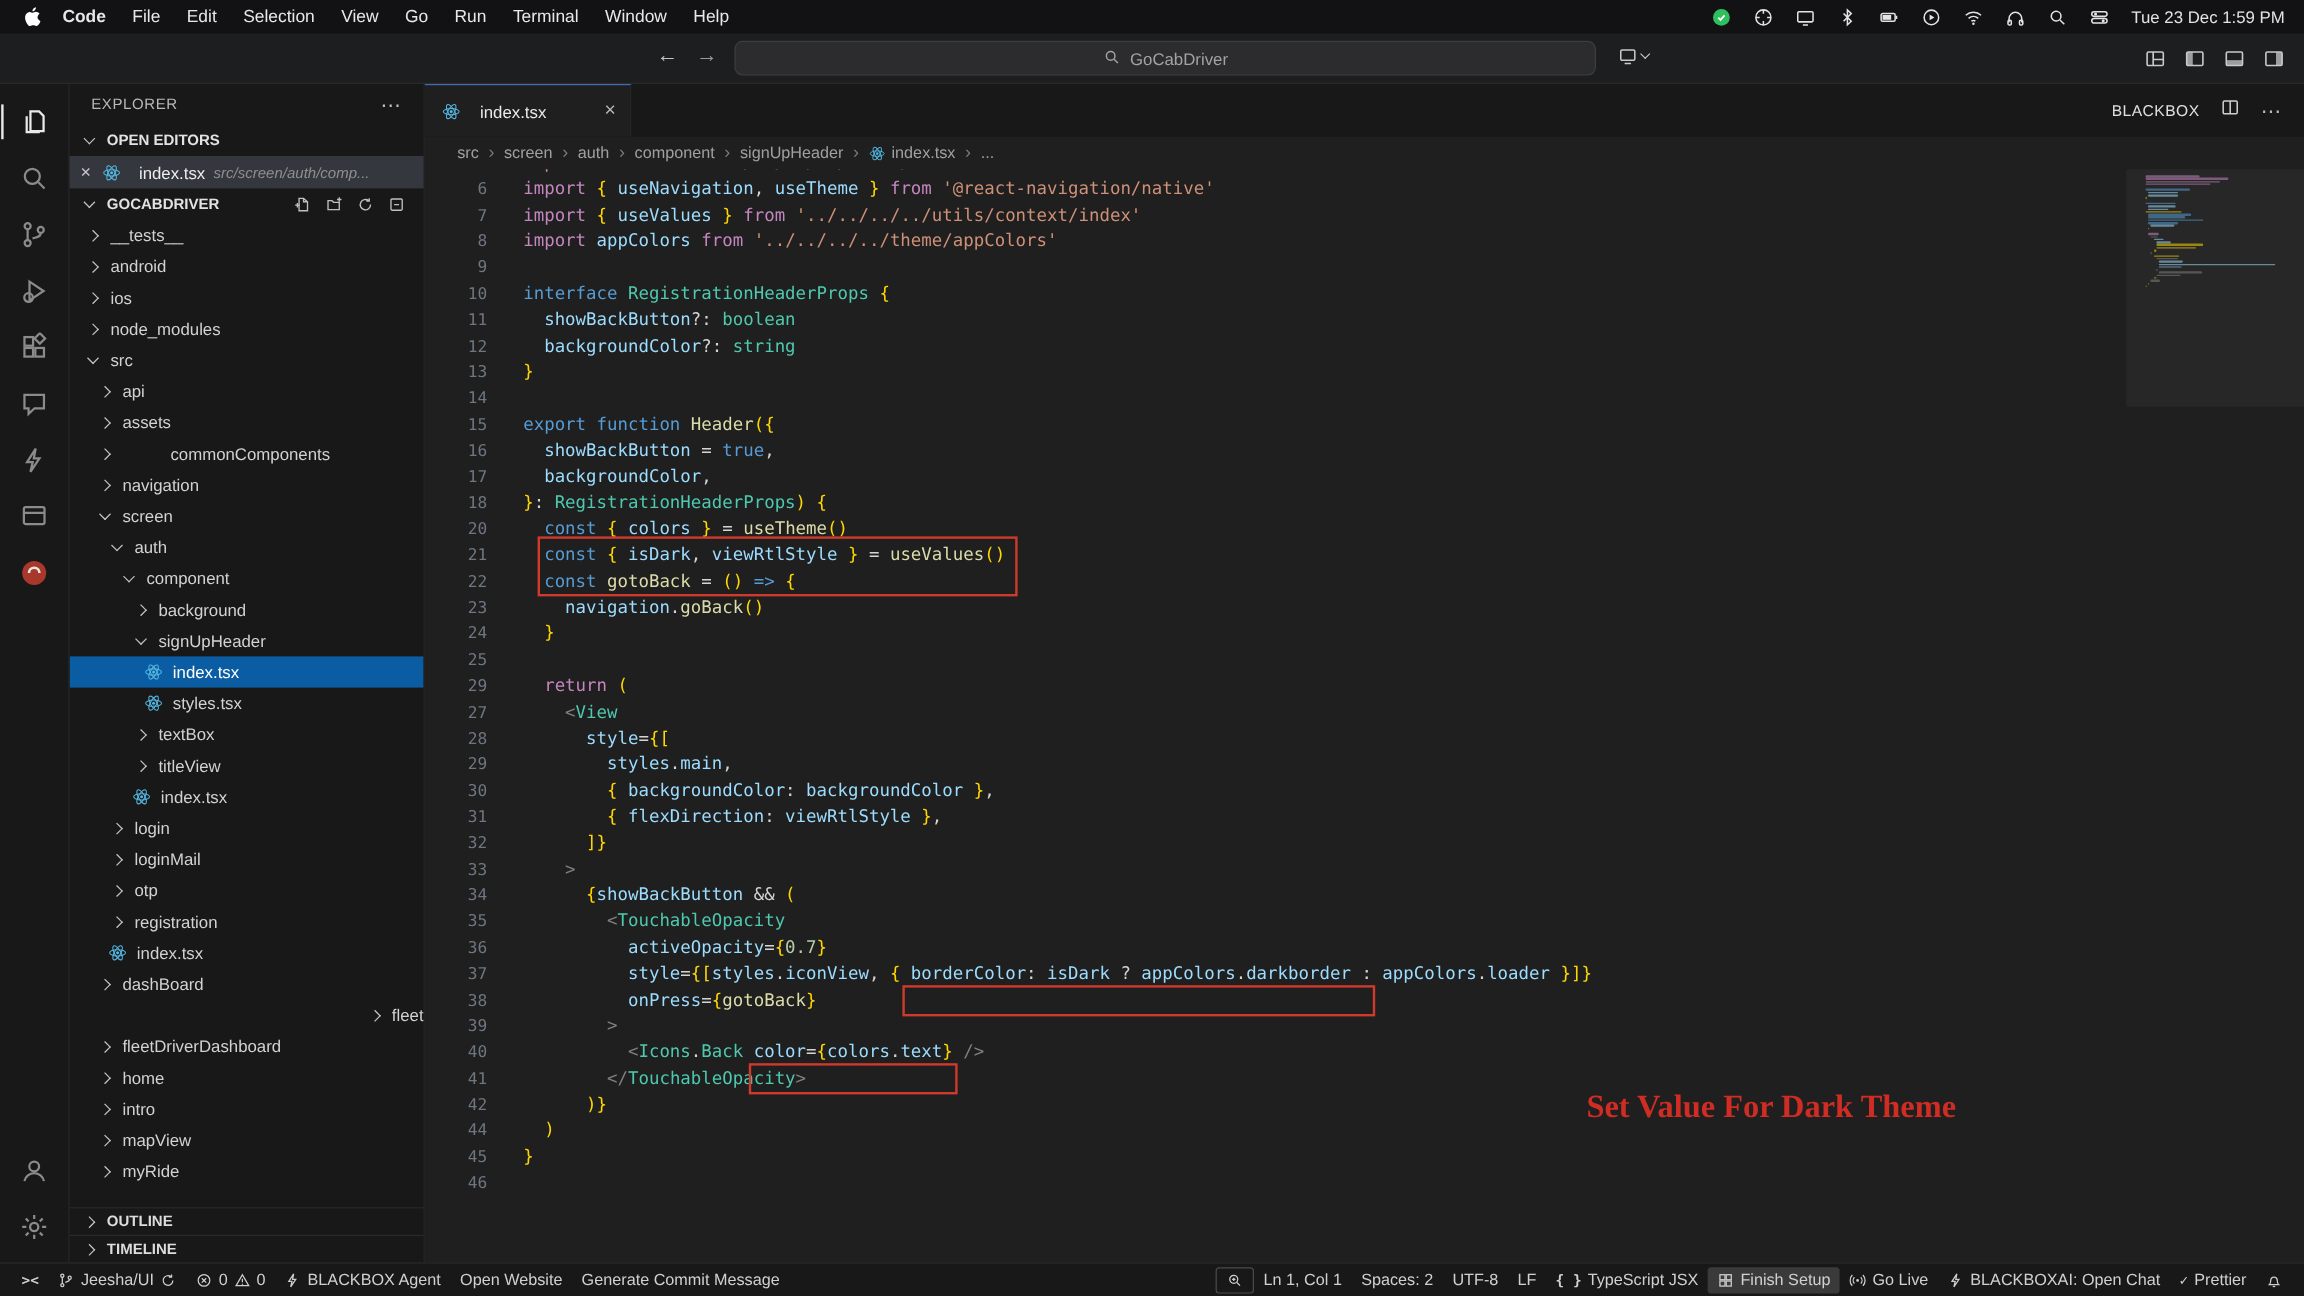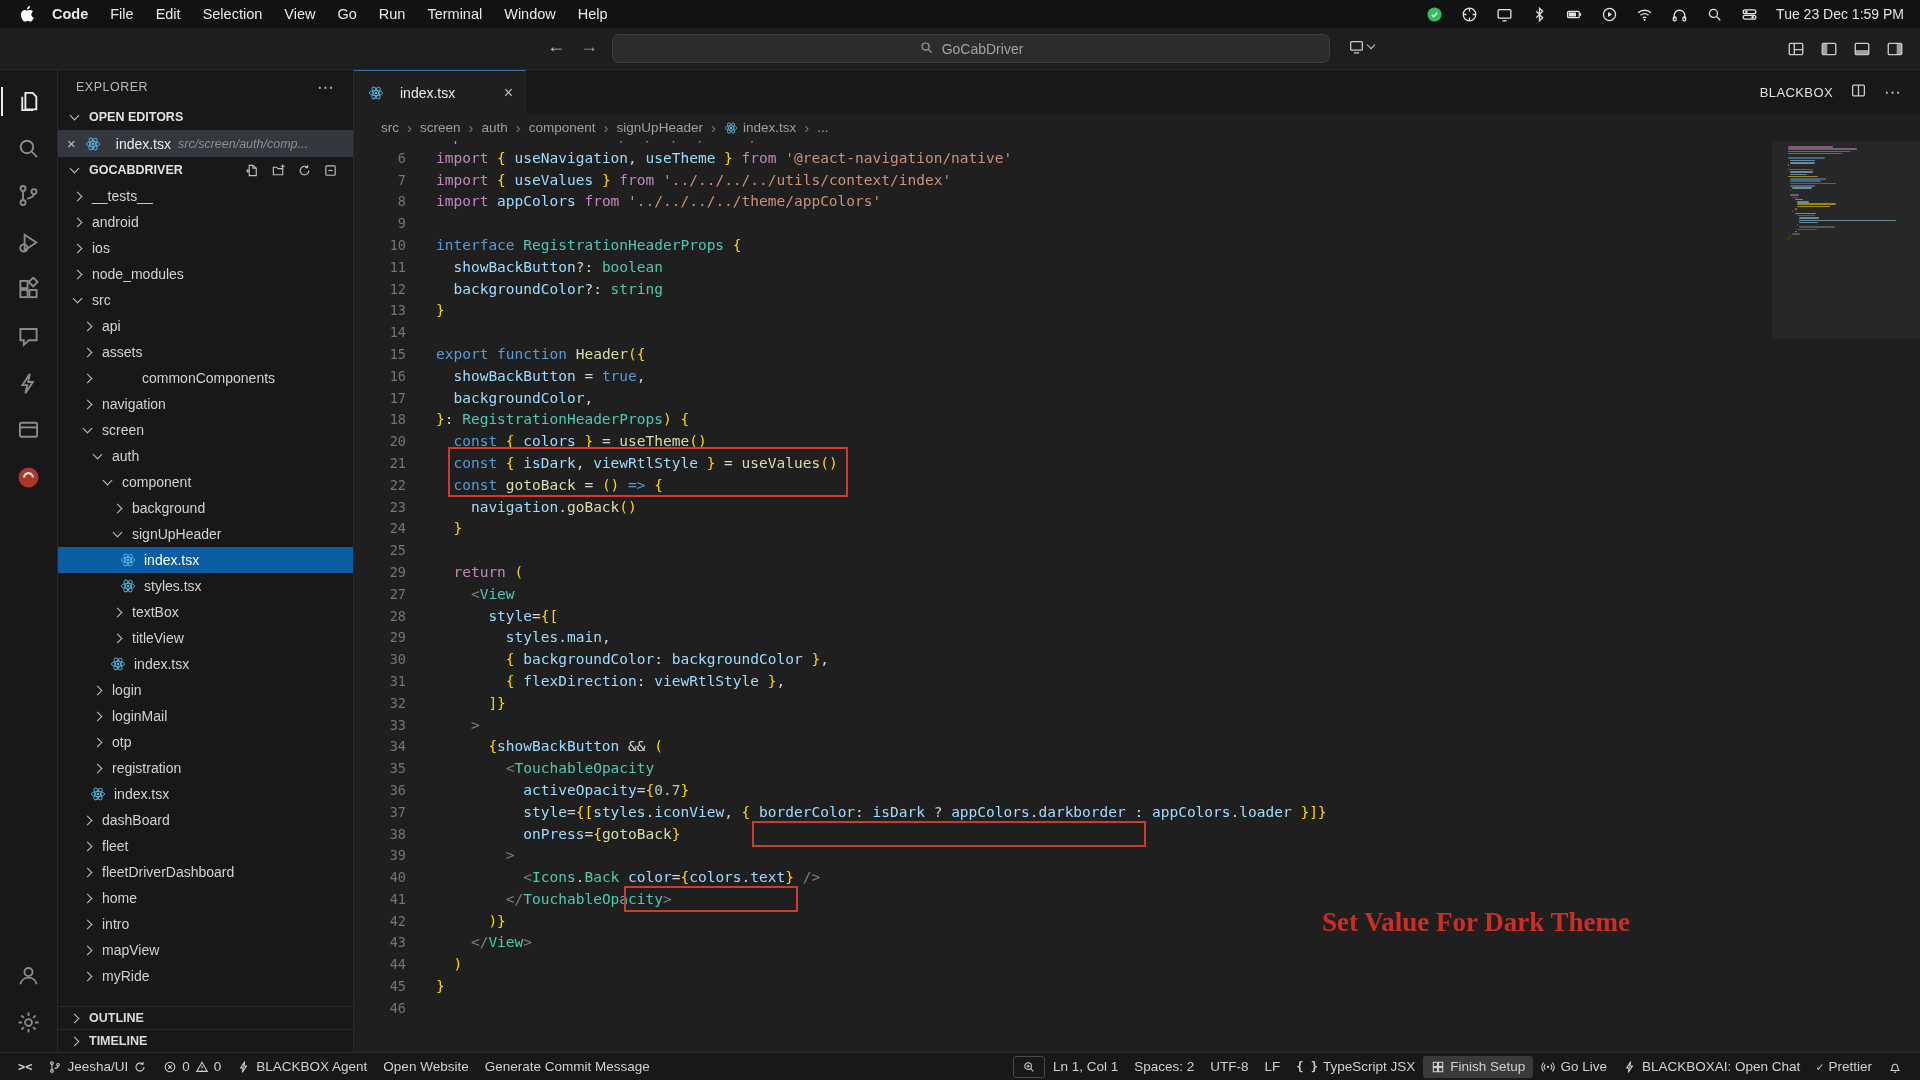--- a/index.html
+++ b/index.html
@@ -491,21 +491,21 @@
                   <ellipse cx="8" cy="8" rx="6.6" ry="2.6" transform="rotate(120 8 8)"></ellipse>
                 </g>
               </svg>
             </span>
             <span class="tree-label">index.tsx</span>
           </div>
           <div class="tree-row" style="padding-left: 20px;">
             <span class="twisty"></span>
             <span class="tree-label">dashBoard</span>
           </div>
-          <div class="tree-row" style="padding-left: 20px;">
+          <div class="tree-row" style="padding-left: 20px; justify-content: flex-end;">
             <span class="twisty"></span>
             <span class="tree-label">fleet</span>
           </div>
           <div class="tree-row" style="padding-left: 20px;">
             <span class="twisty"></span>
             <span class="tree-label">fleetDriverDashboard</span>
           </div>
           <div class="tree-row" style="padding-left: 20px;">
             <span class="twisty"></span>
             <span class="tree-label">home</span>
@@ -633,21 +633,20 @@
             <div class="code-line"><span class="gutter">33</span><span class="code-text"><span style="color: rgb(128, 128, 128);">    &gt;</span></span></div>
             <div class="code-line"><span class="gutter">34</span><span class="code-text"><span style="color: rgb(255, 215, 0);">      {</span><span style="color: rgb(156, 220, 254);">showBackButton</span><span style="color: rgb(212, 212, 212);"> &amp;&amp;</span><span style="color: rgb(255, 215, 0);"> (</span></span></div>
             <div class="code-line"><span class="gutter">35</span><span class="code-text"><span style="color: rgb(128, 128, 128);">        &lt;</span><span style="color: rgb(78, 201, 176);">TouchableOpacity</span></span></div>
             <div class="code-line"><span class="gutter">36</span><span class="code-text"><span style="color: rgb(156, 220, 254);">          activeOpacity</span><span style="color: rgb(212, 212, 212);">=</span><span style="color: rgb(255, 215, 0);">{</span><span style="color: rgb(181, 206, 168);">0.7</span><span style="color: rgb(255, 215, 0);">}</span></span></div>
             <div class="code-line"><span class="gutter">37</span><span class="code-text"><span style="color: rgb(156, 220, 254);">          style</span><span style="color: rgb(212, 212, 212);">=</span><span style="color: rgb(255, 215, 0);">{[</span><span style="color: rgb(156, 220, 254);">styles</span><span style="color: rgb(212, 212, 212);">.</span><span style="color: rgb(156, 220, 254);">iconView</span><span style="color: rgb(212, 212, 212);">,</span><span style="color: rgb(255, 215, 0);"> {</span><span style="color: rgb(156, 220, 254);"> borderColor</span><span style="color: rgb(212, 212, 212);">:</span><span style="color: rgb(156, 220, 254);"> isDark</span><span style="color: rgb(212, 212, 212);"> ?</span><span style="color: rgb(156, 220, 254);"> appColors</span><span style="color: rgb(212, 212, 212);">.</span><span style="color: rgb(156, 220, 254);">darkborder</span><span style="color: rgb(212, 212, 212);"> :</span><span style="color: rgb(156, 220, 254);"> appColors</span><span style="color: rgb(212, 212, 212);">.</span><span style="color: rgb(156, 220, 254);">loader</span><span style="color: rgb(255, 215, 0);"> }]}</span></span></div>
             <div class="code-line"><span class="gutter">38</span><span class="code-text"><span style="color: rgb(156, 220, 254);">          onPress</span><span style="color: rgb(212, 212, 212);">=</span><span style="color: rgb(255, 215, 0);">{</span><span style="color: rgb(220, 220, 170);">gotoBack</span><span style="color: rgb(255, 215, 0);">}</span></span></div>
             <div class="code-line"><span class="gutter">39</span><span class="code-text"><span style="color: rgb(128, 128, 128);">        &gt;</span></span></div>
             <div class="code-line"><span class="gutter">40</span><span class="code-text"><span style="color: rgb(128, 128, 128);">          &lt;</span><span style="color: rgb(78, 201, 176);">Icons</span><span style="color: rgb(212, 212, 212);">.</span><span style="color: rgb(78, 201, 176);">Back</span><span style="color: rgb(156, 220, 254);"> color</span><span style="color: rgb(212, 212, 212);">=</span><span style="color: rgb(255, 215, 0);">{</span><span style="color: rgb(156, 220, 254);">colors</span><span style="color: rgb(212, 212, 212);">.</span><span style="color: rgb(156, 220, 254);">text</span><span style="color: rgb(255, 215, 0);">}</span><span style="color: rgb(128, 128, 128);"> /&gt;</span></span></div>
             <div class="code-line"><span class="gutter">41</span><span class="code-text"><span style="color: rgb(128, 128, 128);">        &lt;/</span><span style="color: rgb(78, 201, 176);">TouchableOpacity</span><span style="color: rgb(128, 128, 128);">&gt;</span></span></div>
             <div class="code-line"><span class="gutter">42</span><span class="code-text"><span style="color: rgb(255, 215, 0);">      )}</span></span></div>
-            <div class="code-line"><span class="gutter">43</span><span class="code-text"><span style="color: rgb(128, 128, 128);">    &lt;/</span><span style="color: rgb(78, 201, 176);">View</span><span style="color: rgb(128, 128, 128);">&gt;</span></span></div>
             <div class="code-line"><span class="gutter">44</span><span class="code-text"><span style="color: rgb(255, 215, 0);">  )</span></span></div>
             <div class="code-line"><span class="gutter">45</span><span class="code-text"><span style="color: rgb(255, 215, 0);">}</span></span></div>
             <div class="code-line"><span class="gutter">46</span><span class="code-text"></span></div>
           </div>
         <div class="mini-wrap">
           <div class="mini-slider"></div>
           <div class="minimap" id="minimap">
               <div class="mini-bar" style="margin-left: 0px; width: 45.15px; background: rgb(197, 134, 192); opacity: 0.55;"></div>
               <div class="mini-bar" style="margin-left: 0px; width: 69.3px; background: rgb(197, 134, 192); opacity: 0.55;"></div>
               <div class="mini-bar" style="margin-left: 0px; width: 61.95px; background: rgb(197, 134, 192); opacity: 0.55;"></div>

